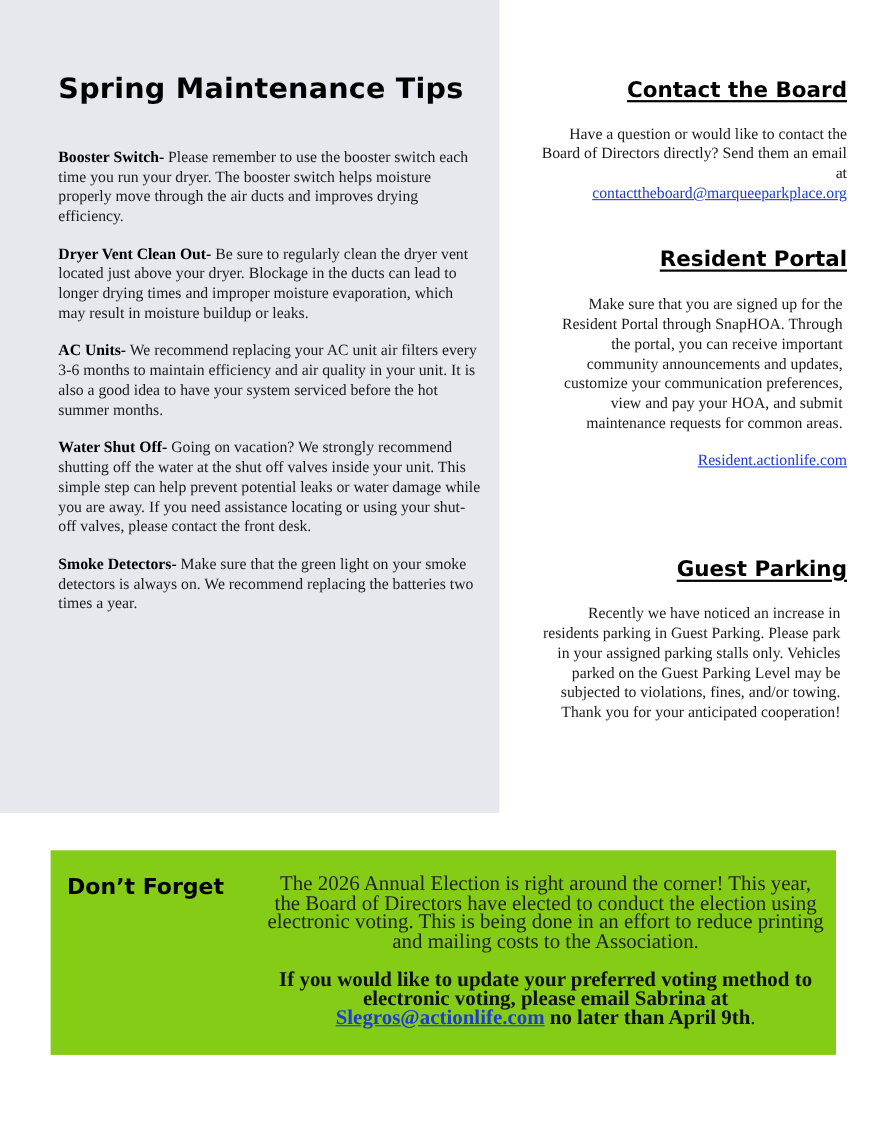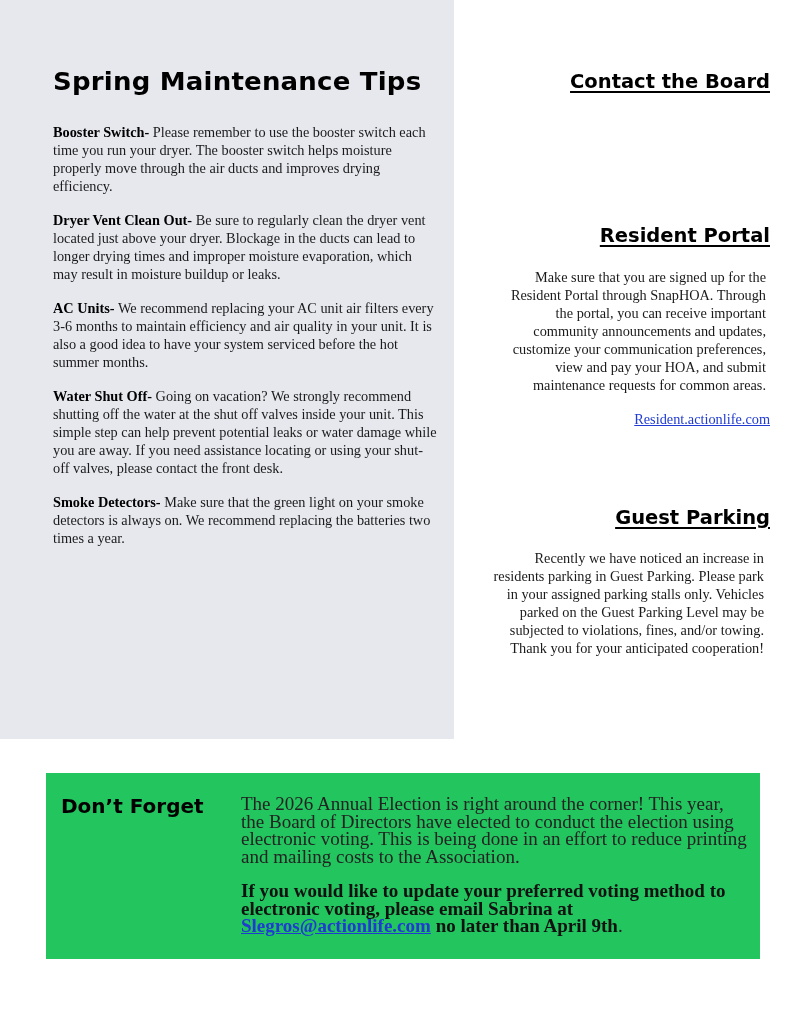--- a/index.html
+++ b/index.html
@@ -13,34 +13,34 @@
     .main-title {
       position: absolute; left: 53px; top: 66px; margin: 0;
       font-family: "DejaVu Sans", sans-serif; font-weight: bold; font-size: 25.5px;
       letter-spacing: 0.2px; color: #000; white-space: nowrap;
       transform: scaleX(1.02); transform-origin: left top;
     }
     .tips {
       position: absolute; left: 53px; top: 122px; width: 385px;
       font-family: "Liberation Serif", serif; font-size: 14.3px; line-height: 18px; color: #1a1a1a;
     }
-    .tip { margin: 1px 0 16px 0; }
+    .tip { margin: 12px 0 16px 0; }
     .tip b { color: #000; }
     .right-col { position: absolute; left: 485px; width: 285px; text-align: right; }
     .sec-title {
       margin: 0; font-family: "DejaVu Sans", sans-serif; font-weight: bold; font-size: 19.5px;
       text-decoration: underline; text-decoration-thickness: 1.5px; text-underline-offset: 3px; color: #000;
     }
     .sec-body {
       font-family: "Liberation Serif", serif; font-size: 14.3px; line-height: 18px; color: #1a1a1a;
       margin: 0;
     }
     a.link { color: #1f3bd1; text-decoration: underline; }
     .green-box {
-      position: absolute; left: 46px; top: 773px; width: 714px; height: 186px; background: #22c55e;
+      position: absolute; left: 46px; top: 773px; width: 714px; height: 186px; background: #84cc16; text-align: center;
     }
     .df-title {
       position: absolute; left: 15px; top: 21px; margin: 0;
       font-family: "DejaVu Sans", sans-serif; font-weight: bold; font-size: 20px; color: #000;
     }
     .df-text {
       position: absolute; left: 195px; top: 22px; width: 510px;
       font-family: "Liberation Serif", serif; font-size: 19px; line-height: 17.5px; color: #222;
     }
     .df-text p { margin: 0 0 17px 0; }
@@ -56,20 +56,24 @@
 <div class="tips">
   <p class="tip"><b>Booster Switch-</b><span> Please remember to use the booster switch each time you run your dryer. The booster switch helps moisture properly move through the air ducts and improves drying efficiency.</span></p>
   <p class="tip"><b>Dryer Vent Clean Out-</b><span> Be sure to regularly clean the dryer vent located just above your dryer. Blockage in the ducts can lead to longer drying times and improper moisture evaporation, which may result in moisture buildup or leaks.</span></p>
   <p class="tip"><b>AC Units-</b><span> We recommend replacing your AC unit air filters every 3-6 months to maintain efficiency and air quality in your unit. It is also a good idea to have your system serviced before the hot summer months.</span></p>
   <p class="tip"><b>Water Shut Off-</b><span> Going on vacation? We strongly recommend shutting off the water at the shut off valves inside your unit. This simple step can help prevent potential leaks or water damage while you are away. If you need assistance locating or using your shut- off valves, please contact the front desk.</span></p>
   <p class="tip"><b>Smoke Detectors-</b><span> Make sure that the green light on your smoke detectors is always on. We recommend replacing the batteries two times a year.</span></p>
 </div>
 
 <section class="right-col" style="top:70px;">
   <h2 class="sec-title">Contact the Board</h2>
+  <p class="sec-body" style="margin-top:20px;">
+    <span>Have a question or would like to contact the Board of Directors directly? Send them an email at</span><br>
+    <a class="link" href="#">contacttheboard@marqueeparkplace.org</a>
+  </p>
 </section>
 
 <section class="right-col" style="top:224px;">
   <h2 class="sec-title">Resident Portal</h2>
   <p class="sec-body" style="margin-top:21px; padding:0 4px;margin-left:13px;">Make sure that you are signed up for the Resident Portal through SnapHOA. Through the portal, you can receive important community announcements and updates, customize your communication preferences, view and pay your HOA, and submit maintenance requests for common areas.</p>
   <p class="sec-body" style="margin-top:16px;">
     <a class="link" href="#">Resident.actionlife.com</a>
   </p>
 </section>
 

